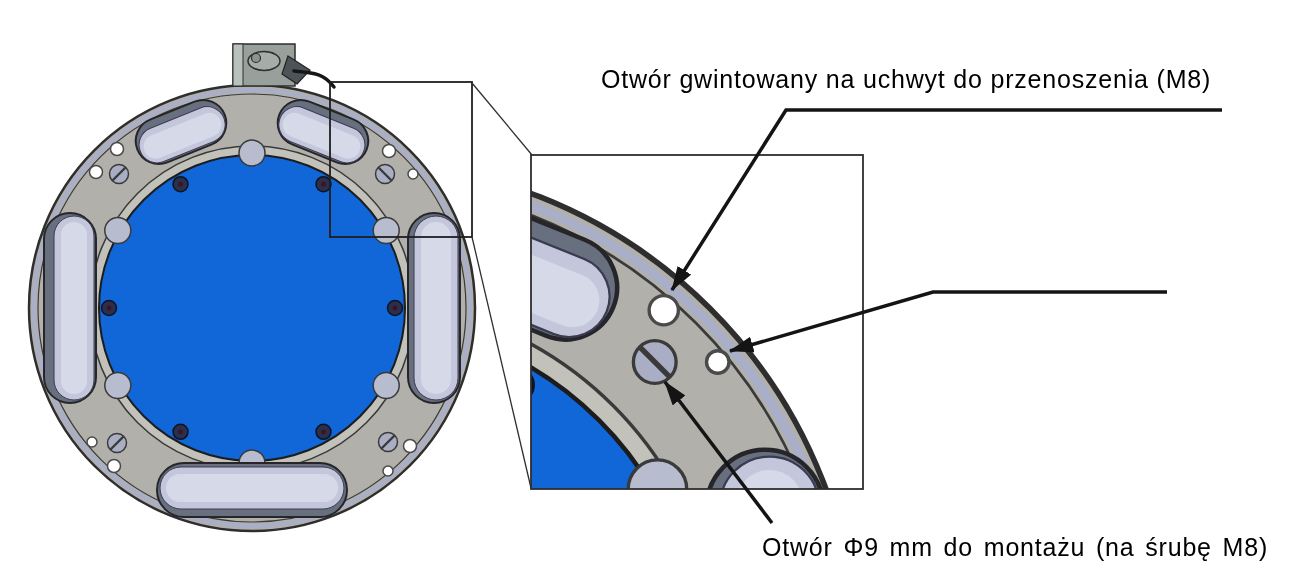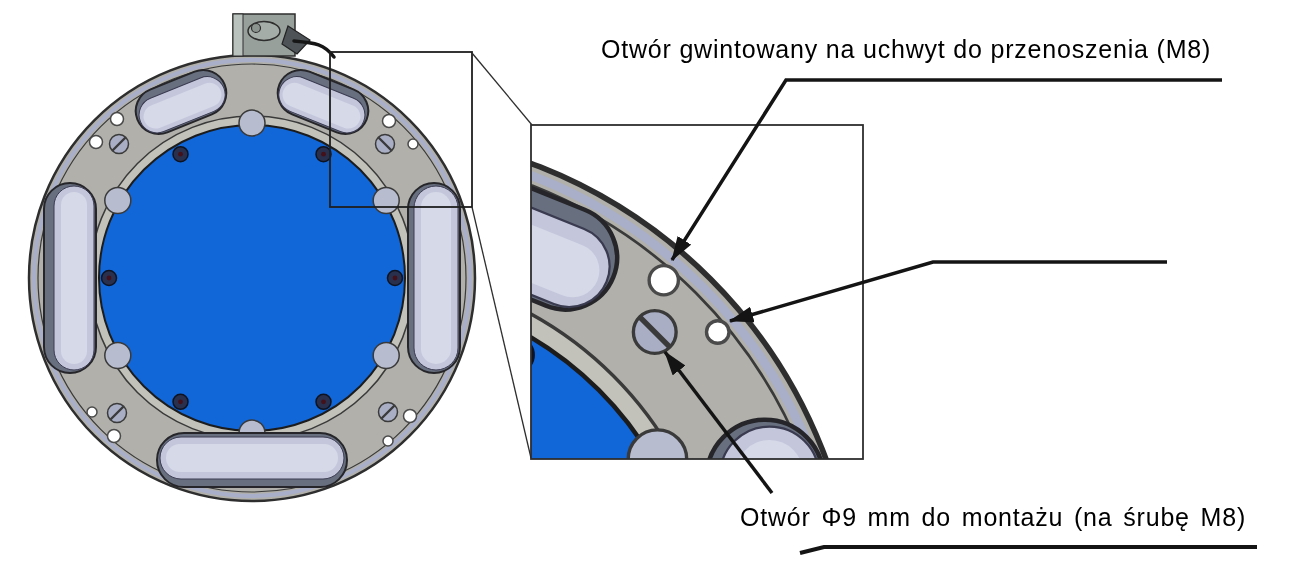--- a/index.html
+++ b/index.html
@@ -1,24 +1,24 @@
 <!DOCTYPE html>
 <html><head>
 <meta charset="utf-8">
 <style>
   html,body{margin:0;padding:0;background:#ffffff;}
   body{width:1294px;height:571px;overflow:hidden;position:relative;
        font-family:"Liberation Sans", sans-serif;}
-  .stage{position:absolute;inset:0;}
+  .stage{position:absolute;inset:0;margin-top:30px;}
   .stage svg{position:absolute;left:0;top:0;}
   .callout-label{position:absolute;color:#000;font-size:25px;line-height:1.2;
        letter-spacing:0.8px;white-space:nowrap;}
   #label-1{left:601px;top:34px;}
   #label-2{left:884px;top:221px;}
-  #label-3{left:740px;top:502px;word-spacing:3px;}
+  #label-3{left:762px;top:502px;word-spacing:3px;}
 </style>
 </head>
 <body>
 
 <div class="stage">
 
 <svg width="1294" height="571" viewBox="0 0 1294 571">
   <defs>
     <marker id="arrowHead" viewBox="0 0 10 10" refX="9.5" refY="5" markerWidth="7" markerHeight="4.6" orient="auto" preserveAspectRatio="none">
       <path d="M0,0 L10,5 L0,10 z" fill="#141414"></path>

